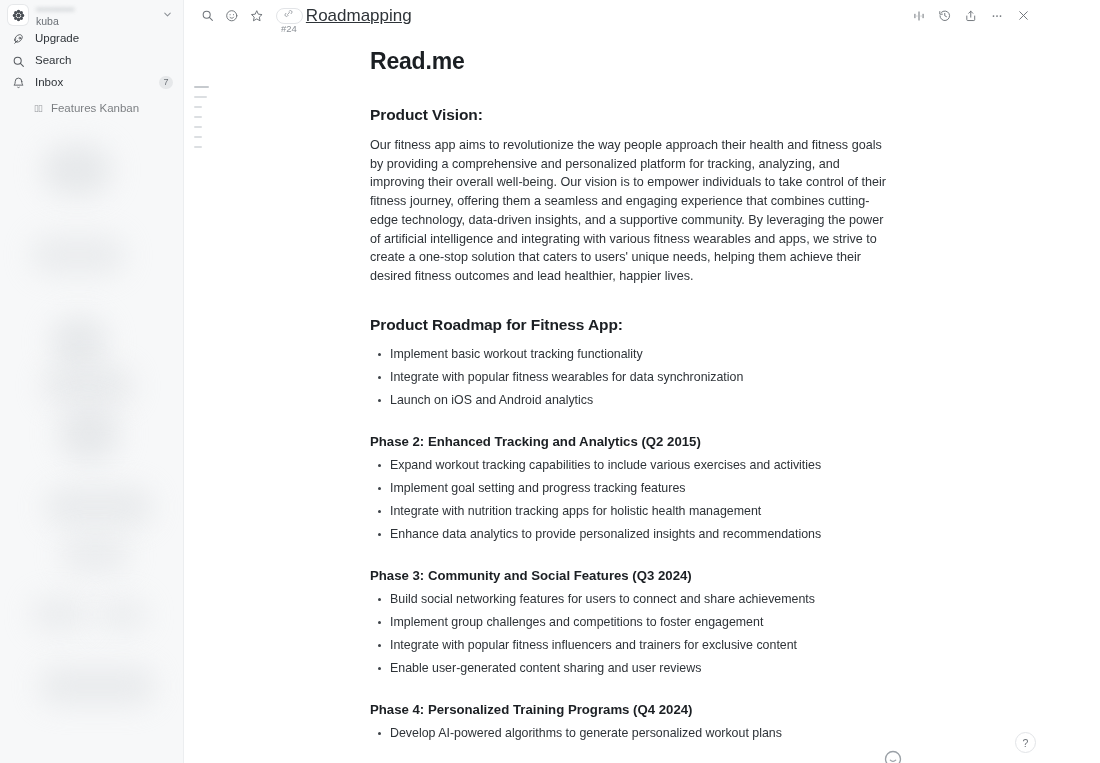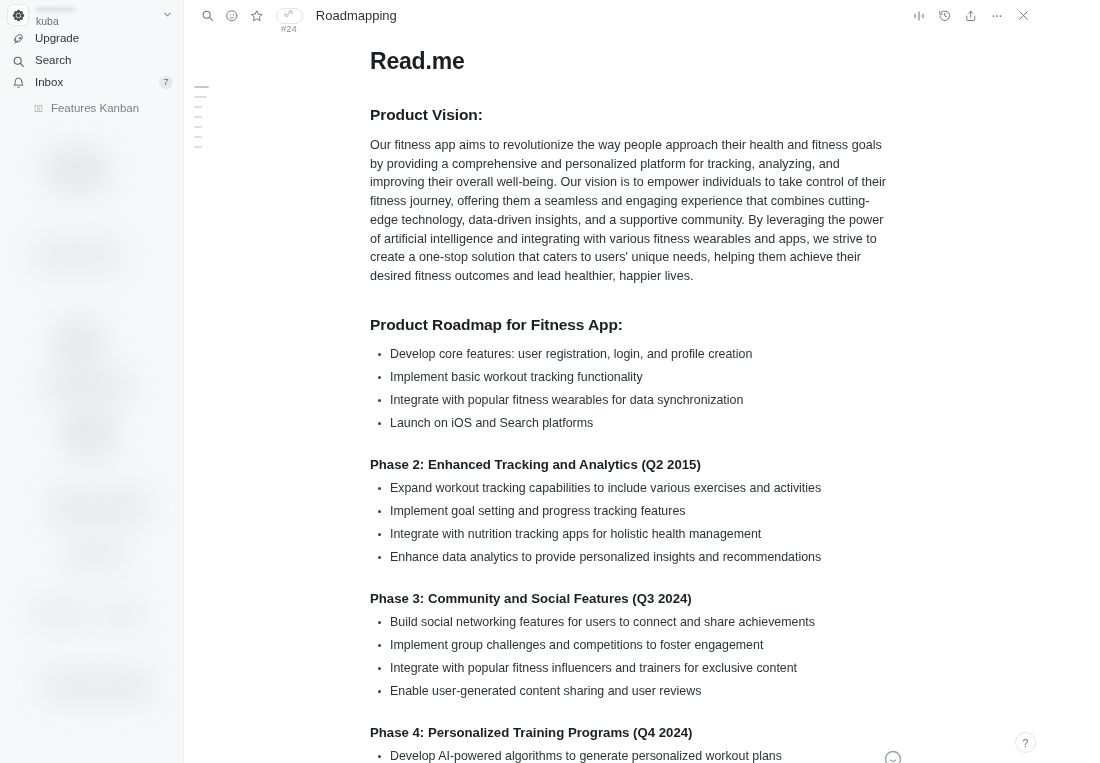--- a/index.html
+++ b/index.html
@@ -85,21 +85,21 @@
     display: flex; align-items: center; justify-content: center;
     color: #6e7379; flex: 0 0 22px;
   }
   .tb-left { display: flex; align-items: center; gap: 3px; }
   .id-pill {
     display: inline-flex; align-items: center; gap: 3px;
     height: 16px; padding: 0 5px 0 4px;
     border: 1px solid #e2e4e7; border-radius: 8px;
     font-size: 9.5px; color: #8b9096; margin-left: 5px; flex-direction: column;
   }
-  .doc-crumb { font-size: 13px; color: #2e3338; margin-left: 10px; white-space: nowrap; }
+  .doc-crumb { font-size: 17px; color: #2e3338; margin-left: 0; white-space: nowrap; text-decoration: underline; }
   .tb-right { margin-left: auto; display: flex; align-items: center; gap: 4px; }
 
   
   .outline { position: absolute; left: 10px; top: 86px; width: 24px; }
   .ol-mark { height: 2px; border-radius: 1px; margin-bottom: 8px; }
 
   
   .doc {
     position: absolute; left: 186px; top: 31px; right: 0; bottom: 0;
     padding: 0 0 0 0;
@@ -325,24 +325,23 @@
       <div class="doc-inner">
 
         <h1 class="doc-title">Read.me</h1>
 
         <h2 class="sec">Product Vision:</h2>
         <p class="body">Our fitness app aims to revolutionize the way people approach their health and fitness goals by providing a comprehensive and personalized platform for tracking, analyzing, and improving their overall well-being. Our vision is to empower individuals to take control of their fitness journey, offering them a seamless and engaging experience that combines cutting-edge technology, data-driven insights, and a supportive community. By leveraging the power of artificial intelligence and integrating with various fitness wearables and apps, we strive to create a one-stop solution that caters to users' unique needs, helping them achieve their desired fitness outcomes and lead healthier, happier lives.</p>
 
         <h2 class="sec tight">Product Roadmap for Fitness App:</h2>
 
         <ul class="bullets">
-          <li>Develop core features: user registration, login, and profile creation</li>
           <li>Implement basic workout tracking functionality</li>
           <li>Integrate with popular fitness wearables for data synchronization</li>
-          <li>Launch on iOS and Search platforms</li>
+          <li>Launch on iOS and Android analytics</li>
         </ul>
 
         <h3 class="phase">Phase 2: Enhanced Tracking and Analytics (Q2 2015)</h3>
         <ul class="bullets">
           <li>Expand workout tracking capabilities to include various exercises and activities</li>
           <li>Implement goal setting and progress tracking features</li>
           <li>Integrate with nutrition tracking apps for holistic health management</li>
           <li>Enhance data analytics to provide personalized insights and recommendations</li>
         </ul>
 

